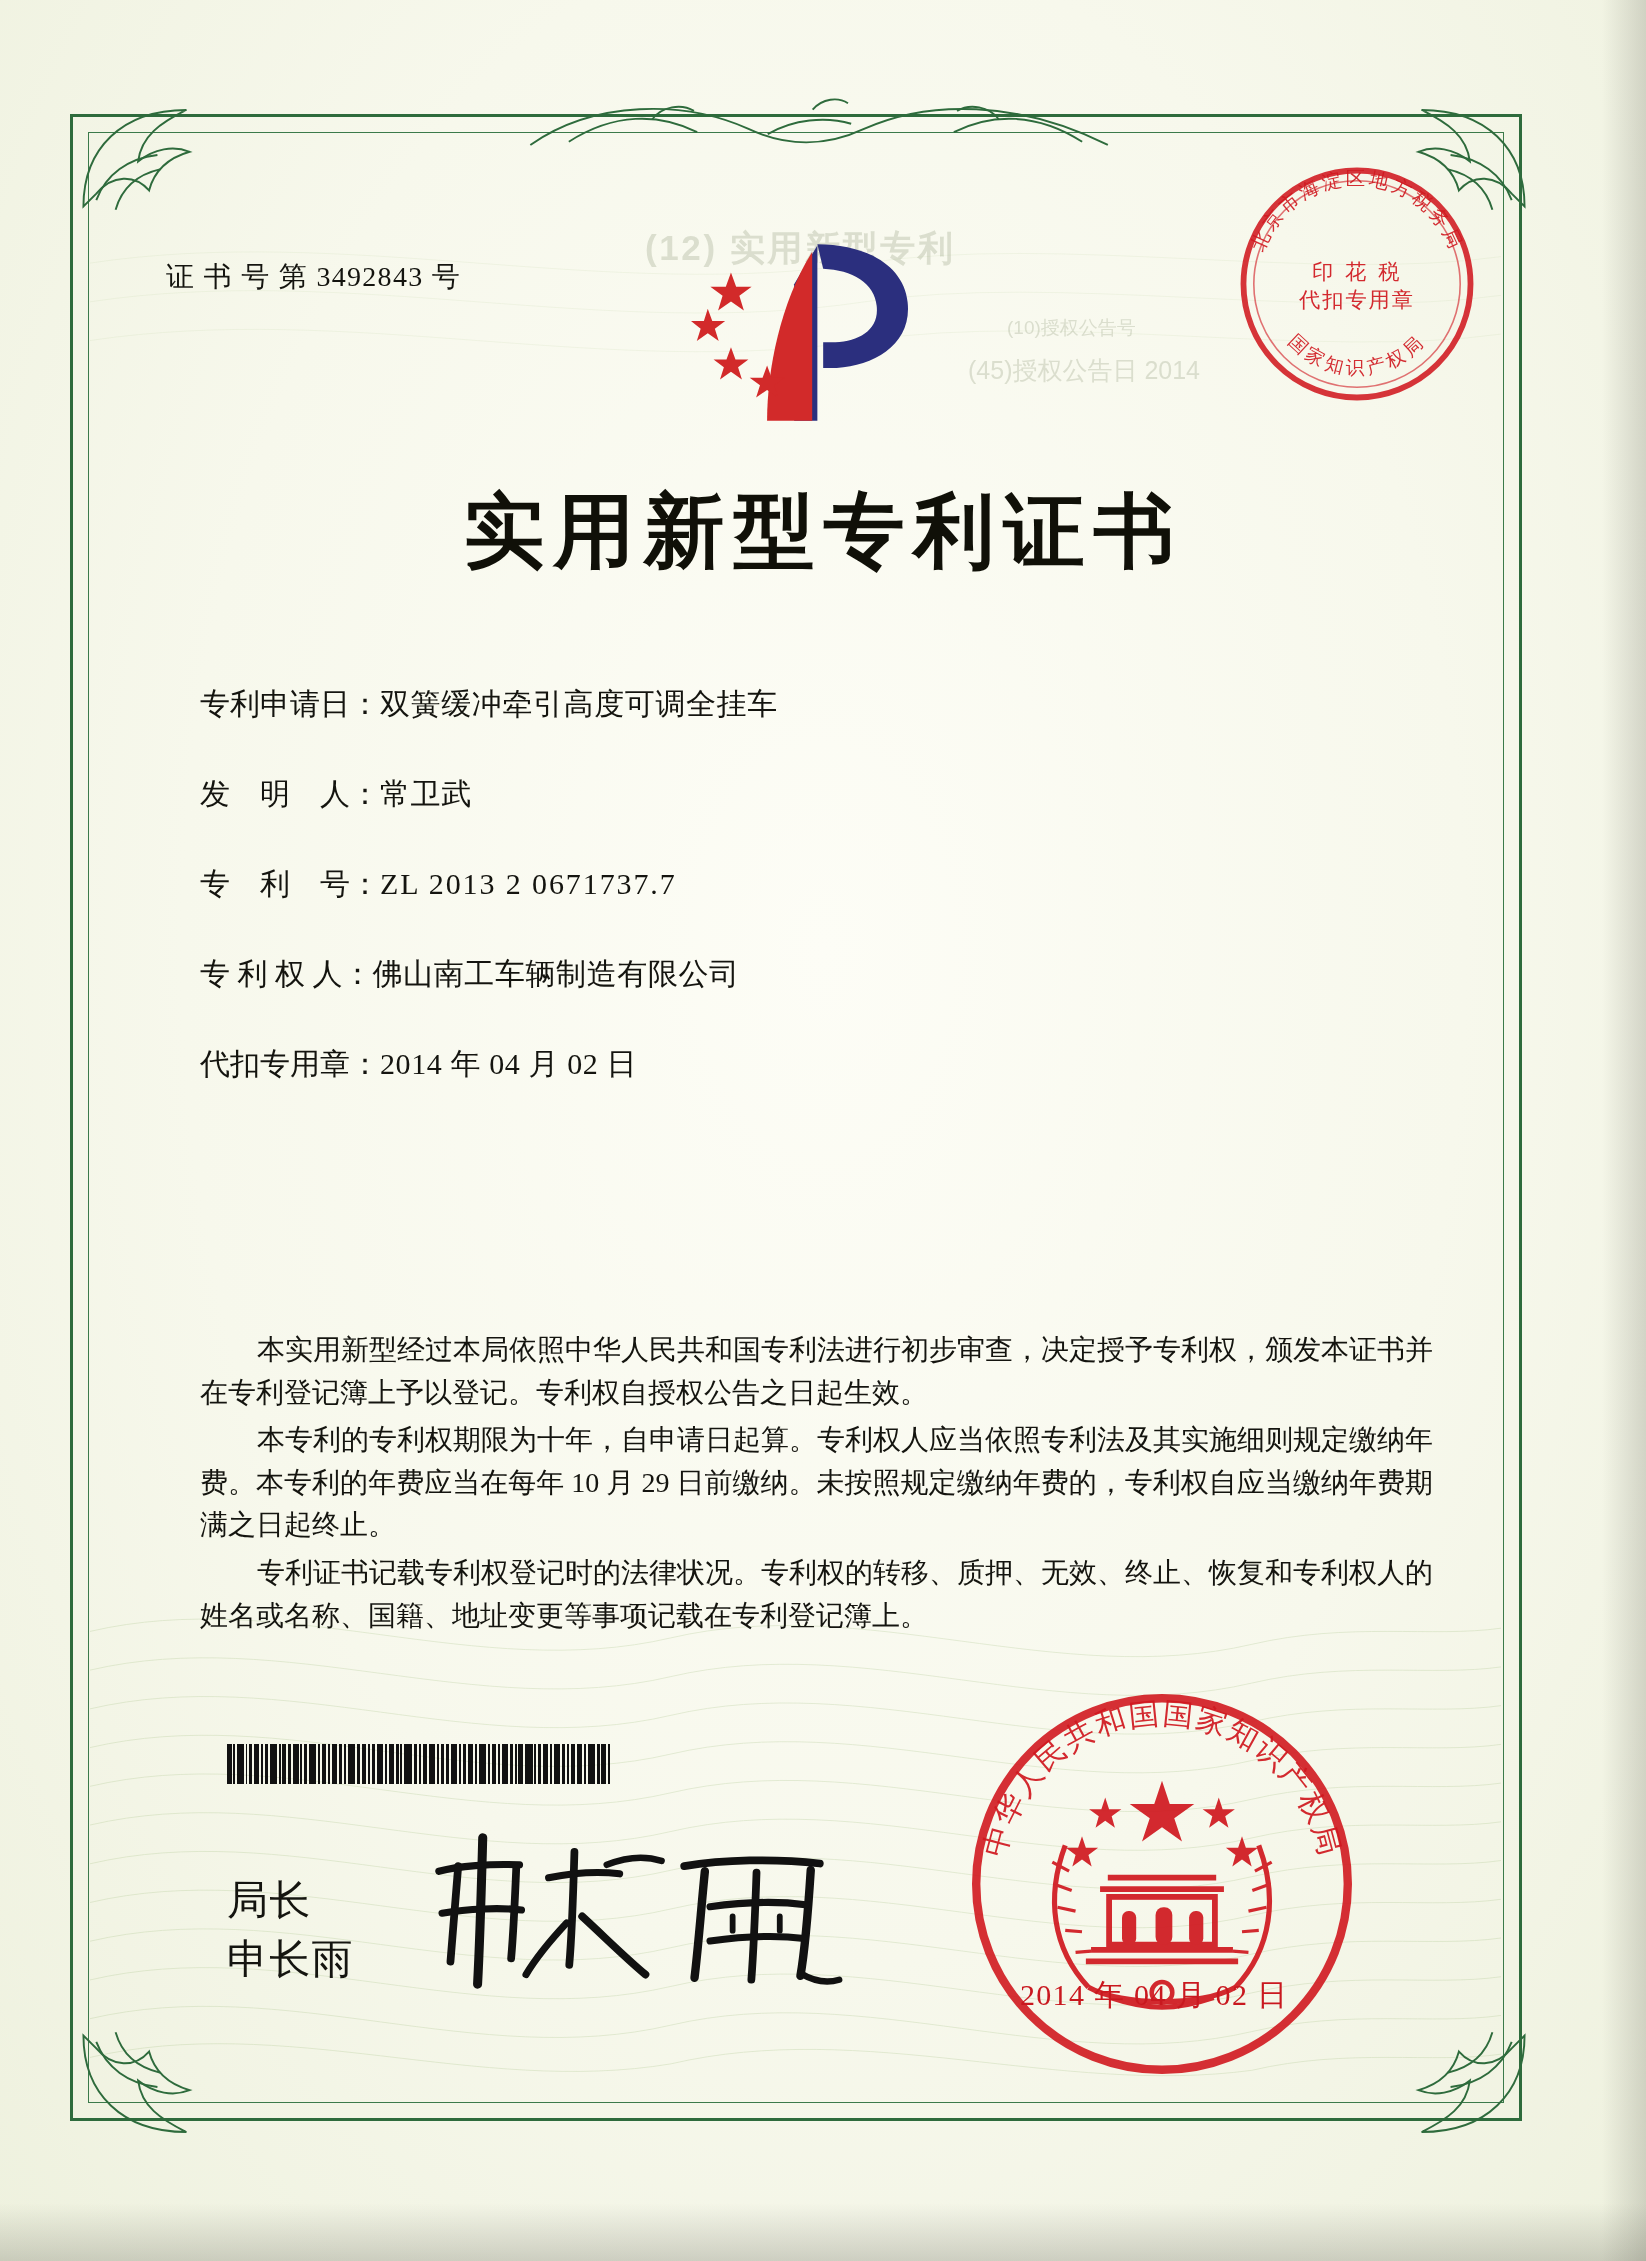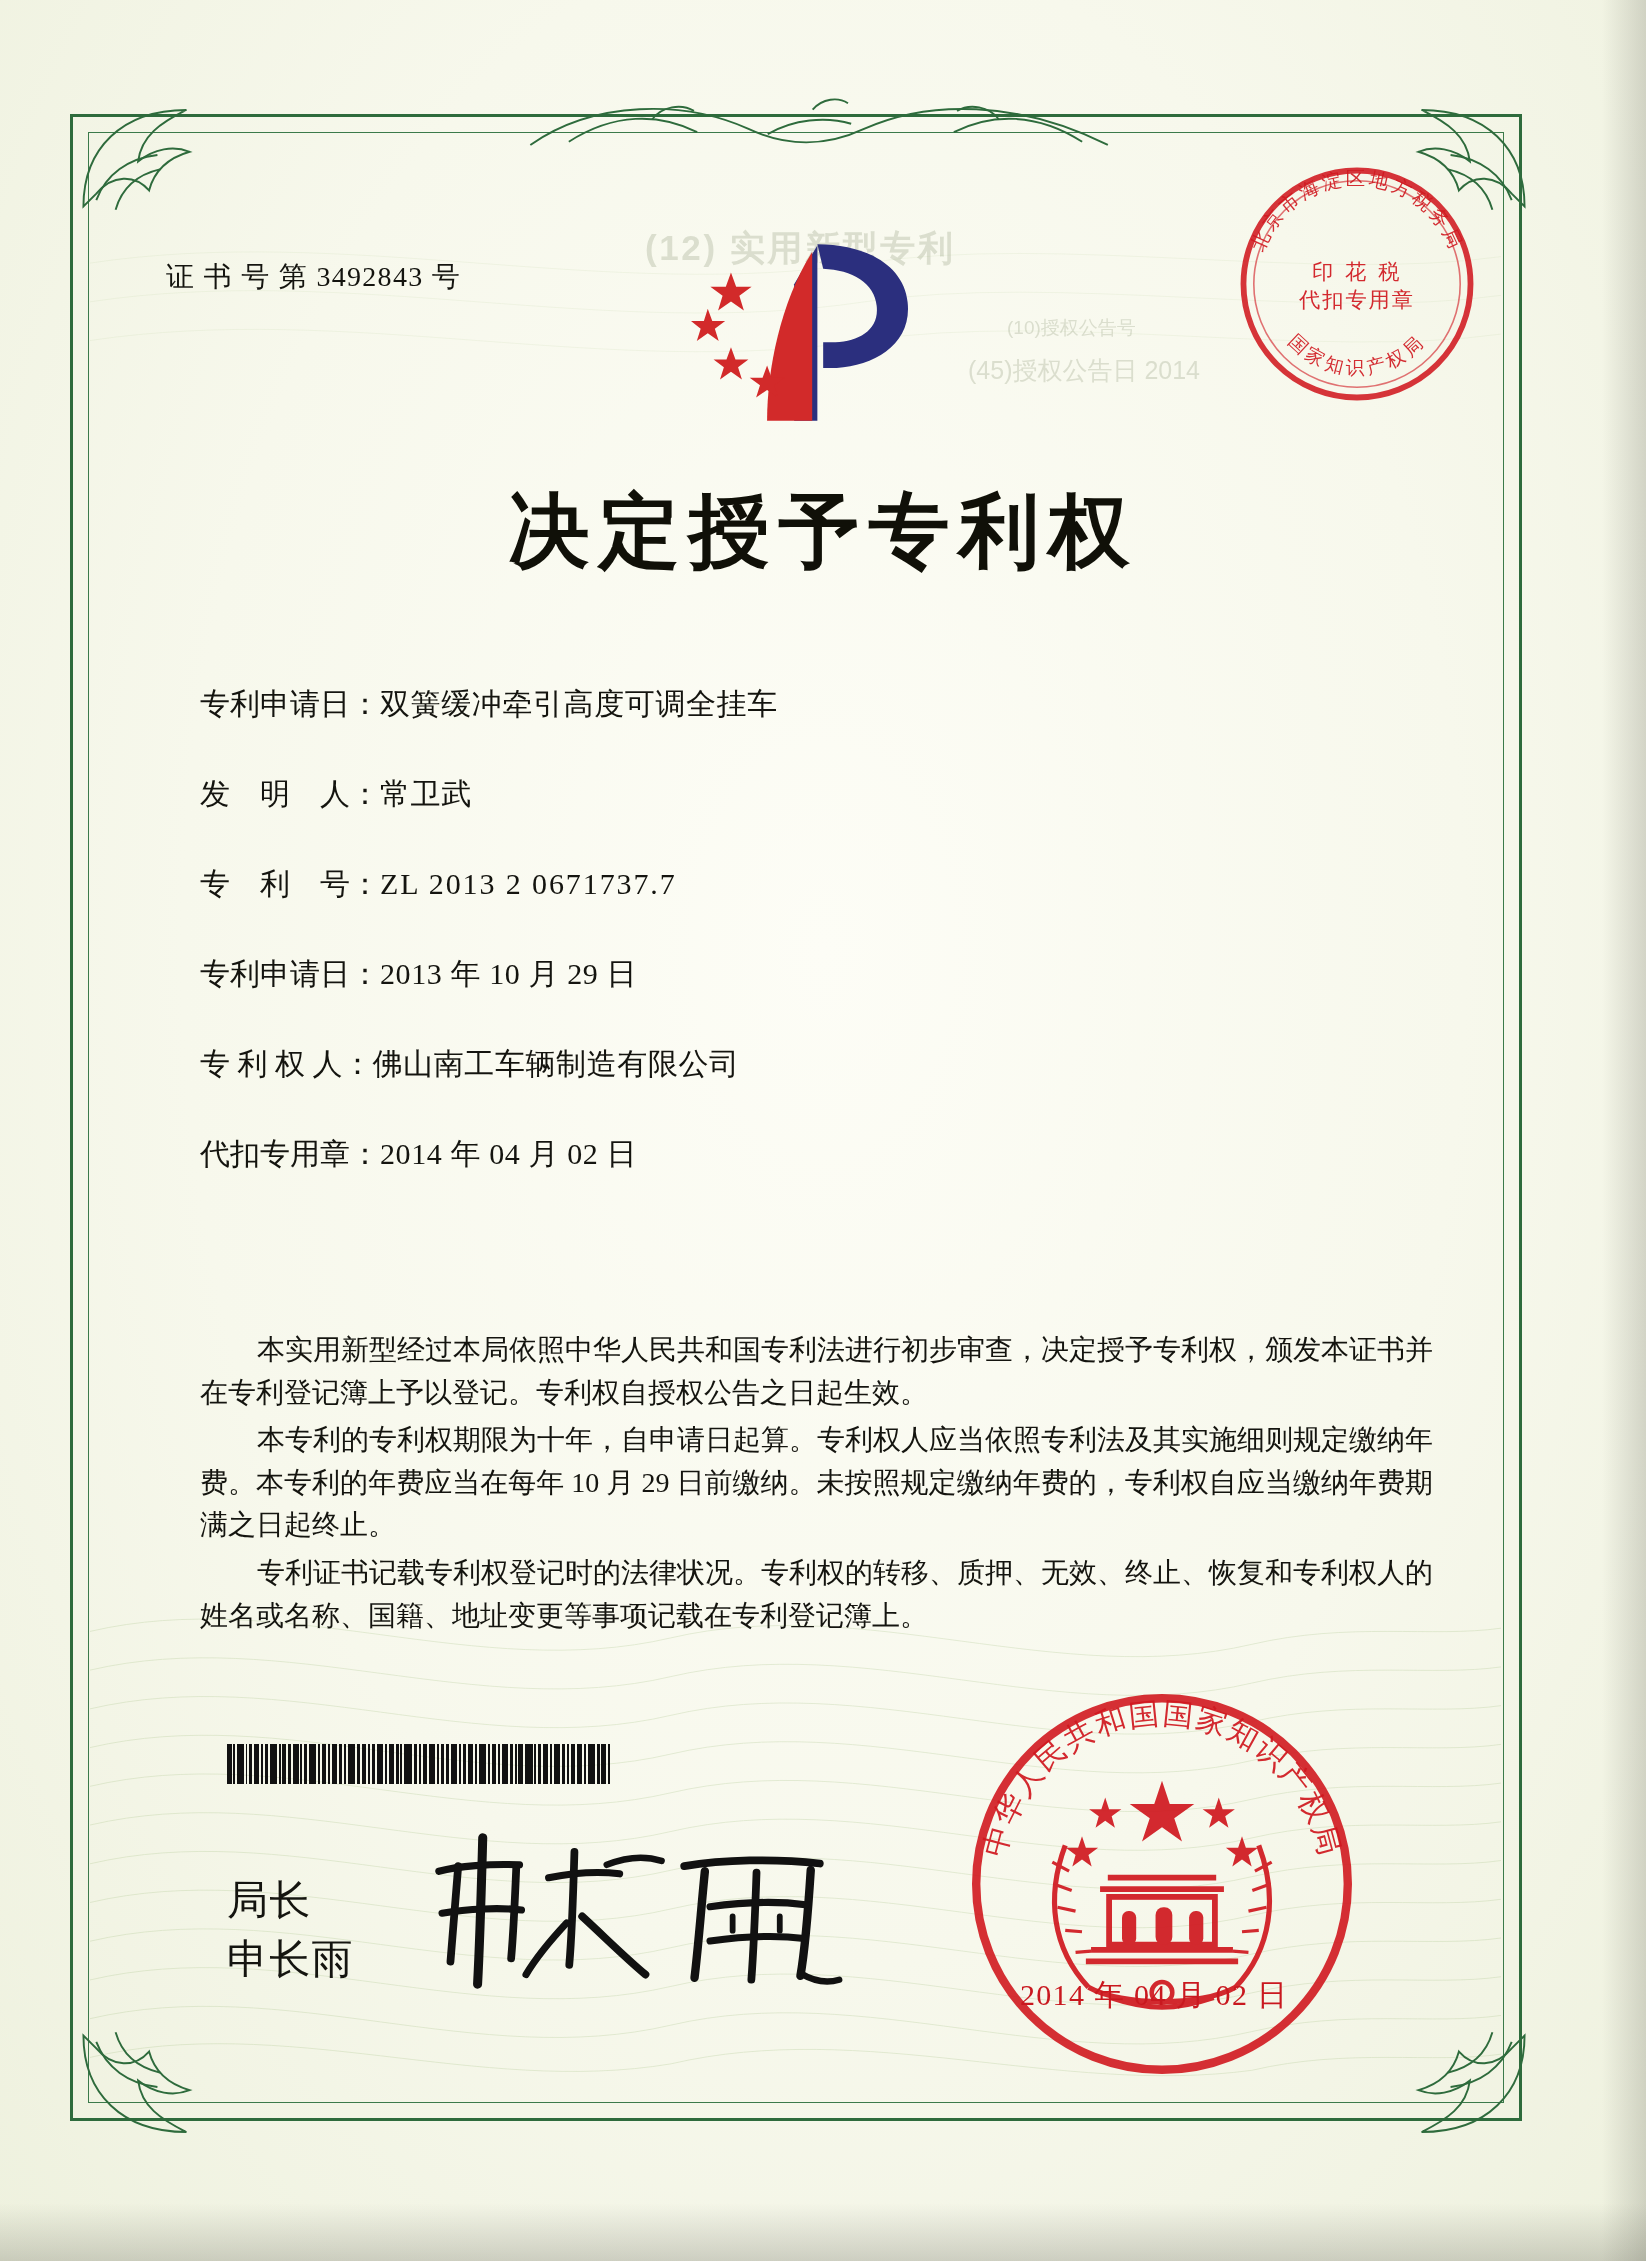--- a/index.html
+++ b/index.html
@@ -334,34 +334,31 @@
     <text font-size="30" fill="#d0181f" font-family="'DejaVu Serif',serif" letter-spacing="5" opacity="0.9">
       <textPath href="#arcTop" startOffset="50%" text-anchor="middle">北京市海淀区地方税务局</textPath>
     </text>
     <text font-size="29" fill="#d0181f" font-family="'DejaVu Serif',serif" letter-spacing="6" opacity="0.9">
       <textPath href="#arcBot" startOffset="50%" text-anchor="middle">国家知识产权局</textPath>
     </text>
     <text x="200" y="192" font-size="33" fill="#d0181f" text-anchor="middle" font-family="'DejaVu Serif',serif" letter-spacing="4" opacity="0.92">印 花 税</text>
     <text x="200" y="236" font-size="33" fill="#d0181f" text-anchor="middle" font-family="'DejaVu Serif',serif" letter-spacing="3" opacity="0.92">代扣专用章</text>
   </svg>
 
-  <div class="main-title">决定授予专利权</div>
+  <div class="main-title">实用新型专利证书</div>
 
   <div class="fields">
     <div class="field">
       <span class="lbl">专利申请日：</span><span class="val">双簧缓冲牵引高度可调全挂车</span>
     </div>
     <div class="field">
       <span class="lbl">发　明　人：</span><span class="val">常卫武</span>
     </div>
     <div class="field">
       <span class="lbl">专　利　号：</span><span class="val mono">ZL 2013 2 0671737.7</span>
-    </div>
-    <div class="field">
-      <span class="lbl">专利申请日：</span><span class="val">2013 年 10 月 29 日</span>
     </div>
     <div class="field">
       <span class="lbl">专 利 权 人：</span><span class="val">佛山南工车辆制造有限公司</span>
     </div>
     <div class="field">
       <span class="lbl">代扣专用章：</span><span class="val">2014 年 04 月 02 日</span>
     </div>
   </div>
 
   <div class="body-text">

